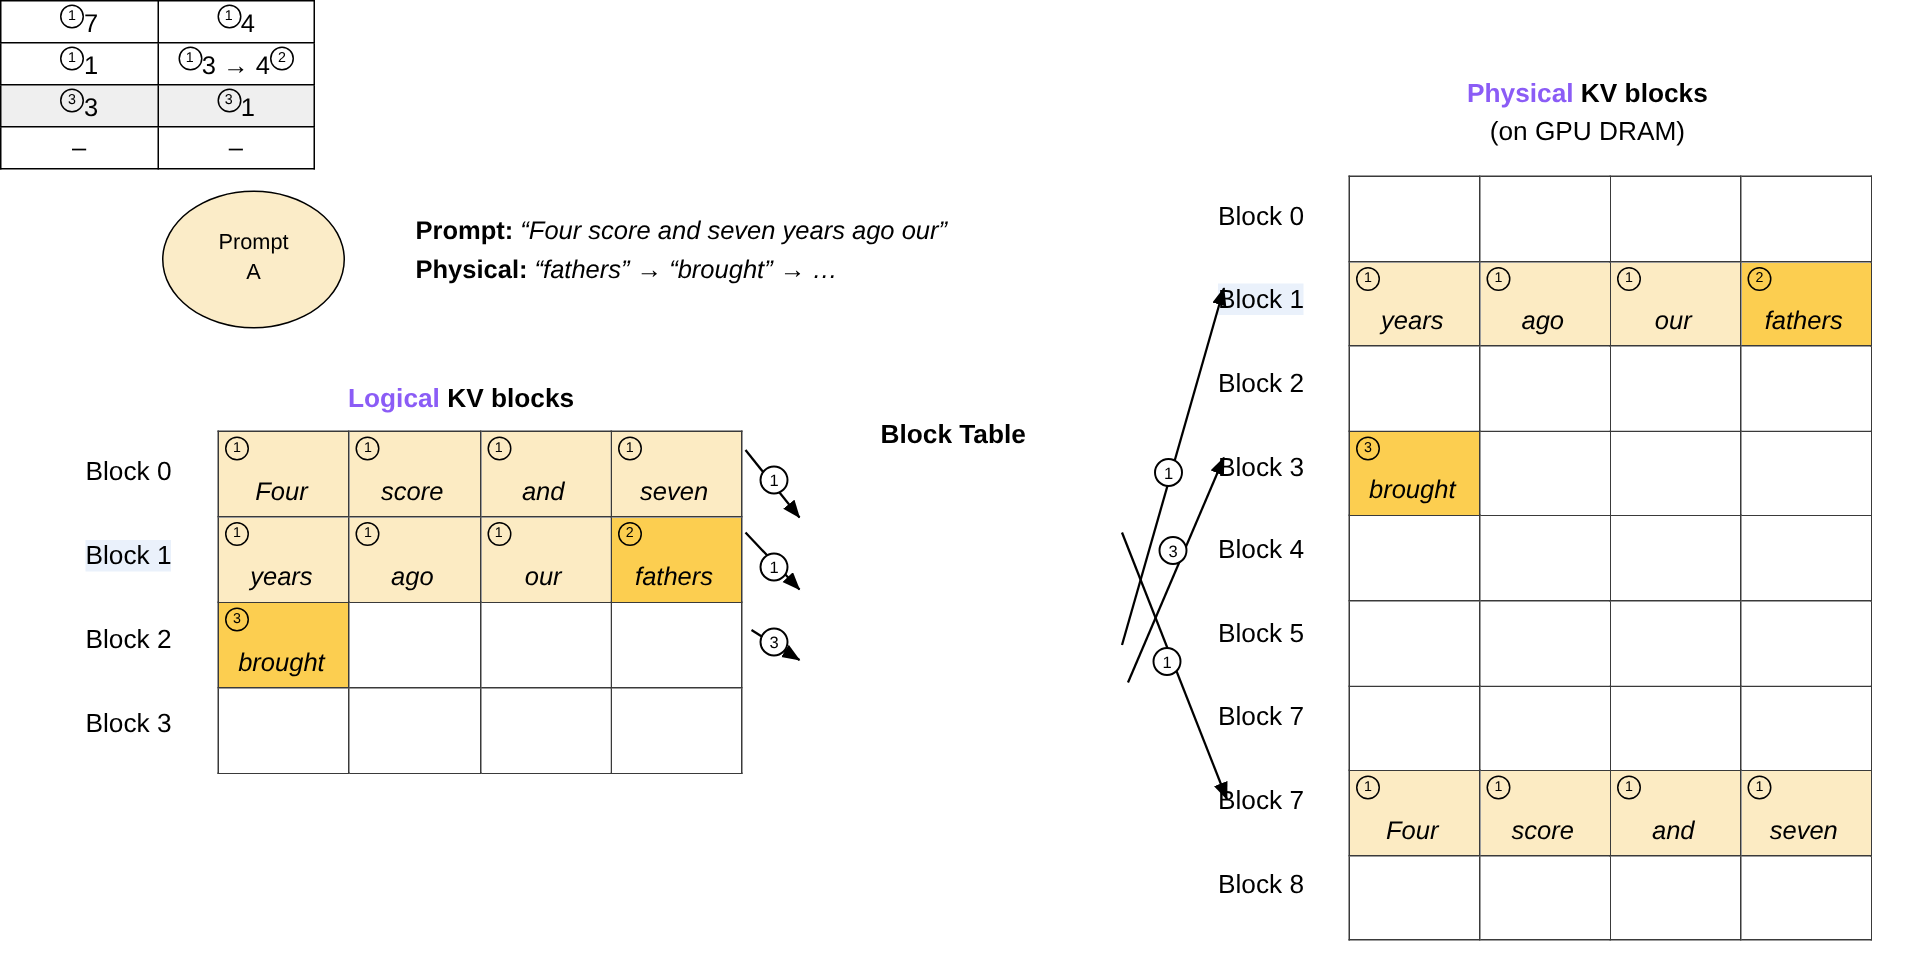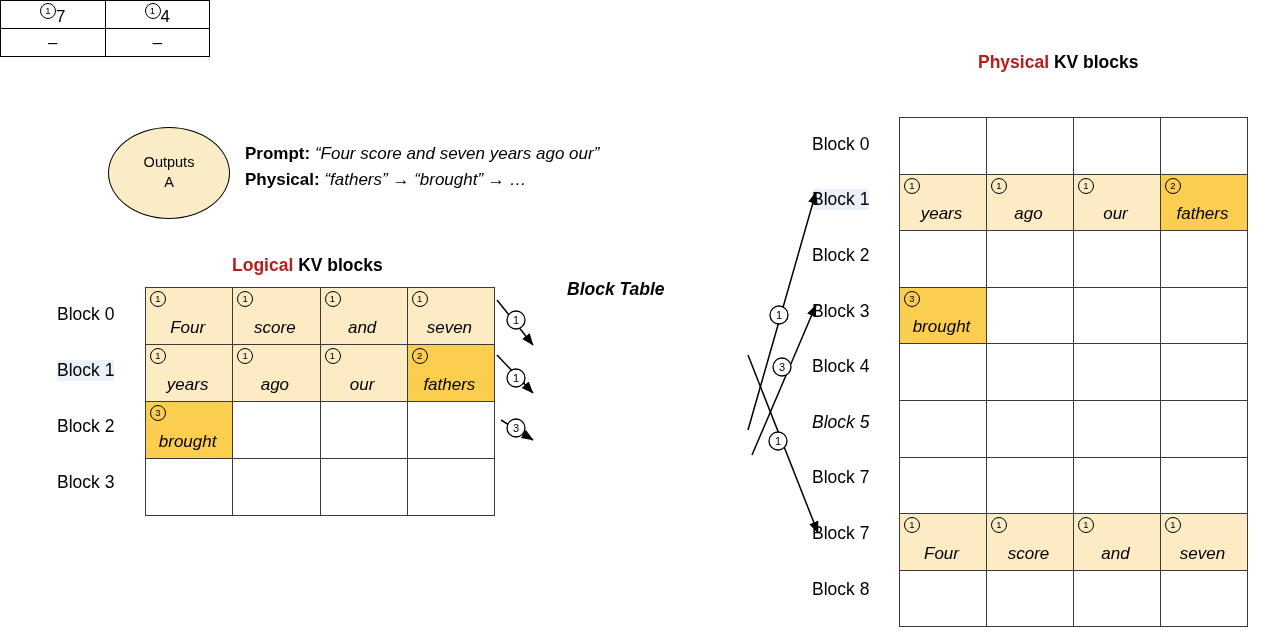--- a/index.html
+++ b/index.html
@@ -11,31 +11,31 @@
   #request-ellipse{
     left:108px;top:127px;width:120px;height:90px;
     border:1.6px solid #000;border-radius:50%;
     background:#FBECC8;
     display:flex;flex-direction:column;align-items:center;justify-content:center;
     font-size:14.5px;line-height:1.35;
   }
 
   
   #prompt-block{left:245px;top:141px;font-size:17px;line-height:1.5;white-space:nowrap;}
-  #prompt-block .lbl{font-weight:bold;}
+  #prompt-block .lbl{font-weight:bold;margin-left:32px;}
   #prompt-block .it{font-style:italic;}
 
   
   .sect-title{font-size:17.5px;font-weight:bold;white-space:nowrap;}
-  .red{color:#b91c1c;}
+  .red{color:#8b5cf6;}
   #logical-title{left:232px;top:255px;text-align:right;}
   #physical-title{left:978px;top:50px;text-align:center;line-height:1.45;font-weight:normal;}
   #physical-title .l1{font-weight:bold;}
   #physical-title .l2{font-weight:normal;}
-  #blocktable-title{left:567px;top:279px;font-style:italic;}
+  #blocktable-title{left:587px;top:279px;}
 
   
   .kvgrid{border-collapse:collapse;position:absolute;table-layout:fixed;}
   .kvgrid td{
     border:1.5px solid #3a3a3a;
     vertical-align:top;position:relative;
     background:#ffffff;padding:0;
   }
   .cell-inner{position:relative;width:100%;height:100%;}
   .tok{
@@ -70,21 +70,21 @@
   }
   .bignum{font-size:17px;}
 
   svg#wires{position:absolute;left:0;top:0;width:1284px;height:644px;pointer-events:none;}
   .wirelabel{font-size:11px;font-family:"Liberation Sans",sans-serif;}
 </style>
 </head>
 <body>
 
 <div class="abs" id="request-ellipse">
-  <span>Outputs</span>
+  <span>Prompt</span>
   <span>A</span>
 </div>
 
 <div class="abs" id="prompt-block">
   <div>
     <span class="lbl">Prompt:</span>
     <span class="it">“Four score and seven years ago our”</span>
   </div>
   <div>
     <span class="lbl">Physical:</span>
@@ -93,20 +93,21 @@
 </div>
 
 <div class="abs sect-title" id="logical-title">
   <span class="red">Logical</span><span> KV blocks</span>
 </div>
 
 <div class="abs sect-title" id="physical-title">
   <div class="l1">
     <span class="red">Physical</span><span> KV blocks</span>
   </div>
+  <div class="l2">(on GPU DRAM)</div>
 </div>
 
 <div class="abs sect-title" id="blocktable-title">Block Table</div>
 
 <div id="logical-labels">
     <div class="rowlabel" style="left:57px;top:304px;">Block 0</div>
     <div class="rowlabel hl" style="left:57px;top:360px;">Block 1</div>
     <div class="rowlabel" style="left:57px;top:416px;">Block 2</div>
     <div class="rowlabel" style="left:57px;top:472px;">Block 3</div>
   </div>
@@ -198,33 +199,41 @@
     </tbody>
   </table>
 
 <table id="block-table" style="width:210px;">
     <tbody>
       <tr>
         <td><span class="cmark">1</span><span class="bignum">7</span></td>
         <td><span class="cmark">1</span><span class="bignum">4</span></td>
       </tr>
       <tr>
+        <td><span class="cmark">1</span><span class="bignum">1</span></td>
+        <td><span class="cmark">1</span><span class="bignum">3 → 4</span><span class="cmark">2</span></td>
+      </tr>
+      <tr class="shaded">
+        <td><span class="cmark">3</span><span class="bignum">3</span></td>
+        <td><span class="cmark">3</span><span class="bignum">1</span></td>
+      </tr>
+      <tr>
         <td><span class="bignum">–</span></td>
         <td><span class="bignum">–</span></td>
       </tr>
     </tbody>
   </table>
 
 <div id="physical-labels">
     <div class="rowlabel" style="left:812px;top:133.8px;">Block 0</div>
     <div class="rowlabel hl" style="left:812px;top:189.4px;">Block 1</div>
     <div class="rowlabel" style="left:812px;top:245px;">Block 2</div>
     <div class="rowlabel" style="left:812px;top:300.6px;">Block 3</div>
     <div class="rowlabel" style="left:812px;top:356.2px;">Block 4</div>
-    <div class="rowlabel" style="left:812px;top:411.8px;font-style:italic;">Block 5</div>
+    <div class="rowlabel" style="left:812px;top:411.8px;">Block 5</div>
     <div class="rowlabel" style="left:812px;top:467.40000000000003px;">Block 7</div>
     <div class="rowlabel" style="left:812px;top:523px;">Block 7</div>
     <div class="rowlabel" style="left:812px;top:578.5999999999999px;">Block 8</div>
   </div>
 <table class="kvgrid" id="physical-grid" style="left:899px;top:117px;width:349px;height:501px;">
     <tbody>
       <tr>
         <td style="height:55.6px;width:25%;">
           <div class="cell-inner"></div>
         </td>

